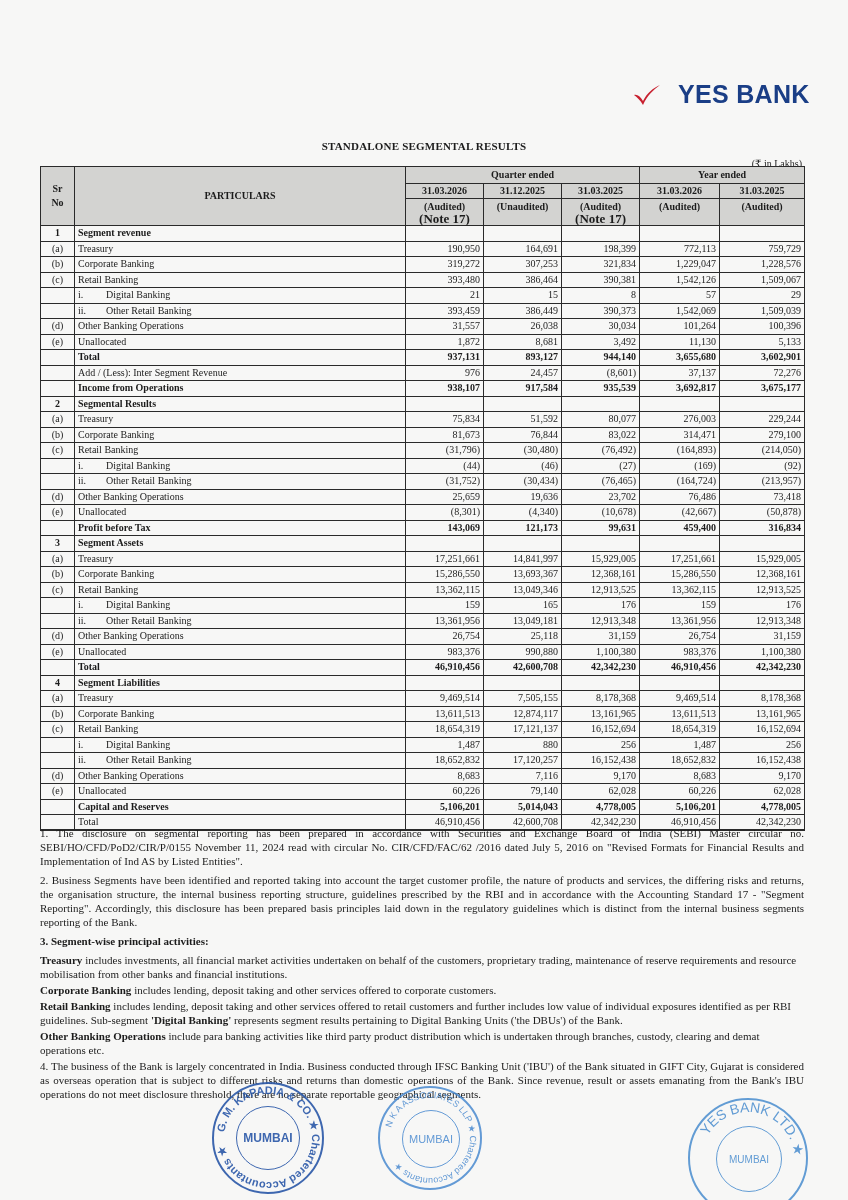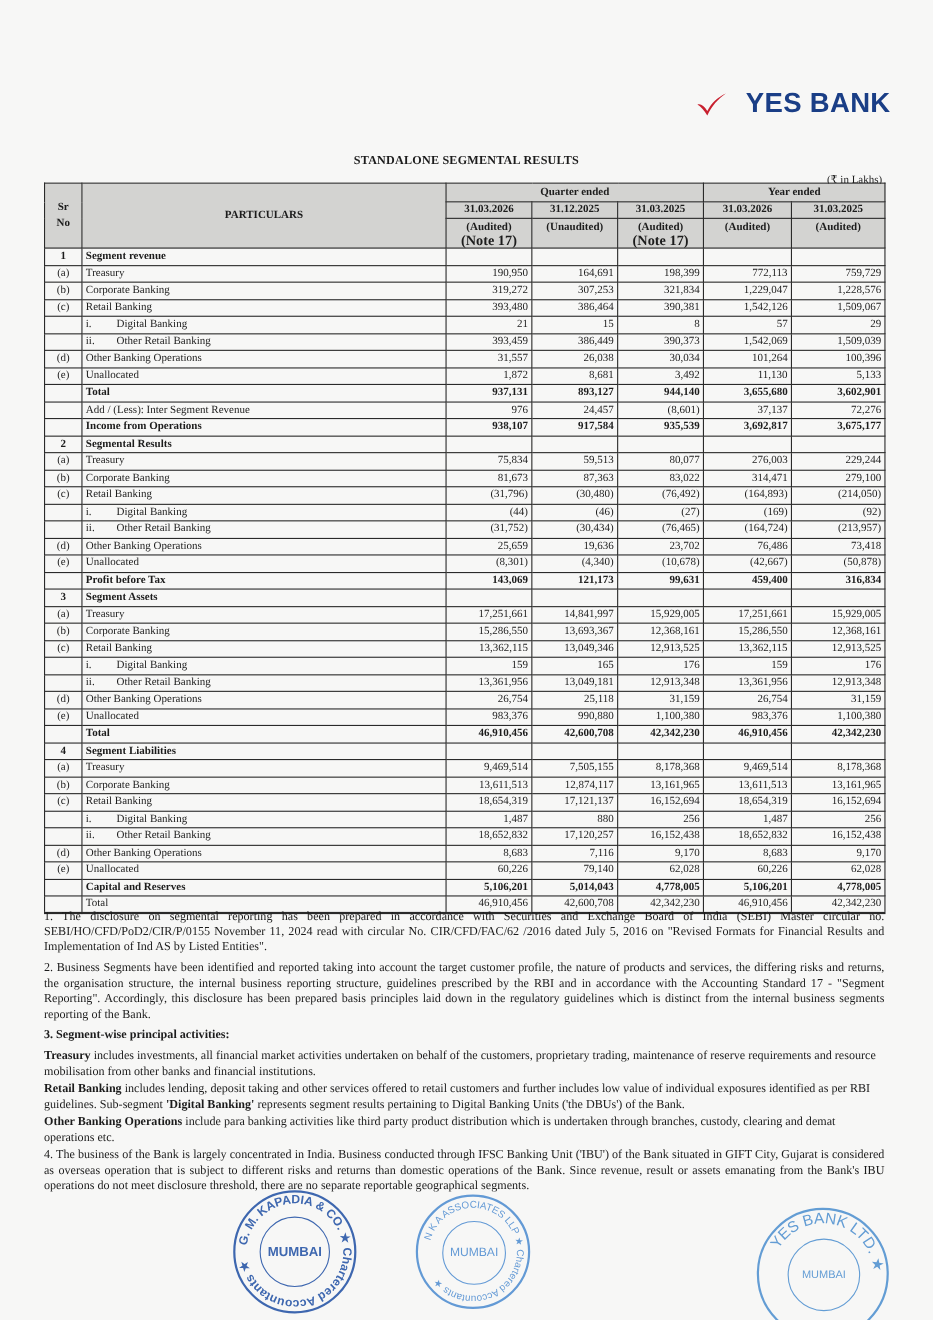--- a/index.html
+++ b/index.html
@@ -198,30 +198,30 @@
         <td class="num"></td>
         <td class="num"></td>
         <td class="num"></td>
         <td class="num"></td>
         <td class="num"></td>
       </tr>
       <tr>
         <td class="sr">(a)</td>
         <td class="part">Treasury</td>
         <td class="num">75,834</td>
-        <td class="num">59,513</td>
+        <td class="num">51,592</td>
         <td class="num">80,077</td>
         <td class="num">276,003</td>
         <td class="num">229,244</td>
       </tr>
       <tr>
         <td class="sr">(b)</td>
         <td class="part">Corporate Banking</td>
         <td class="num">81,673</td>
-        <td class="num">87,363</td>
+        <td class="num">76,844</td>
         <td class="num">83,022</td>
         <td class="num">314,471</td>
         <td class="num">279,100</td>
       </tr>
       <tr>
         <td class="sr">(c)</td>
         <td class="part">Retail Banking</td>
         <td class="num">(31,796)</td>
         <td class="num">(30,480)</td>
         <td class="num">(76,492)</td>
@@ -445,20 +445,21 @@
         <td class="num">42,342,230</td>
       </tr>
     </tbody>
 </table>
 
 <div class="notes">
   <p>1. The disclosure on segmental reporting has been prepared in accordance with Securities and Exchange Board of India (SEBI) Master circular no. SEBI/HO/CFD/PoD2/CIR/P/0155 November 11, 2024 read with circular No. CIR/CFD/FAC/62 /2016 dated July 5, 2016 on "Revised Formats for Financial Results and Implementation of Ind AS by Listed Entities".</p>
   <p>2. Business Segments have been identified and reported taking into account the target customer profile, the nature of products and services, the differing risks and returns, the organisation structure, the internal business reporting structure, guidelines prescribed by the RBI and in accordance with the Accounting Standard 17 - "Segment Reporting". Accordingly, this disclosure has been prepared basis principles laid down in the regulatory guidelines which is distinct from the internal business segments reporting of the Bank.</p>
   <p class="tight" style="margin-bottom:5px"><b>3. Segment-wise principal activities:</b></p>
   <p class="tight"><b>Treasury</b><span> includes investments, all financial market activities undertaken on behalf of the customers, proprietary trading, maintenance of reserve requirements and resource mobilisation from other banks and financial institutions.</span></p>
+  <p class="tight"><b>Corporate Banking</b><span> includes lending, deposit taking and other services offered to corporate customers.</span></p>
   <p class="tight"><b>Retail Banking</b><span> includes lending, deposit taking and other services offered to retail customers and further includes low value of individual exposures identified as per RBI guidelines. Sub-segment </span><b>'Digital Banking'</b><span> represents segment results pertaining to Digital Banking Units ('the DBUs') of the Bank.</span></p>
   <p class="tight"><b>Other Banking Operations</b><span> include para  banking activities like third party product distribution which is undertaken through branches, custody, clearing and demat operations etc.</span></p>
   <p>4. The business of the Bank is largely concentrated in India. Business conducted through IFSC Banking Unit ('IBU') of the Bank situated in GIFT City, Gujarat is considered as overseas operation that is subject to different risks and returns than domestic operations of the Bank. Since revenue, result or assets emanating from the Bank's IBU operations do not meet disclosure threshold, there are no separate reportable geographical segments.</p>
 </div>
 
 <div class="stamp stamp1">
   <svg width="108" height="108" viewBox="0 0 108 108">
     <defs>
         <path id="c1" d="M54,54 m-44,0 a44,44 0 1,1 88,0 a44,44 0 1,1 -88,0"></path>
       </defs>

